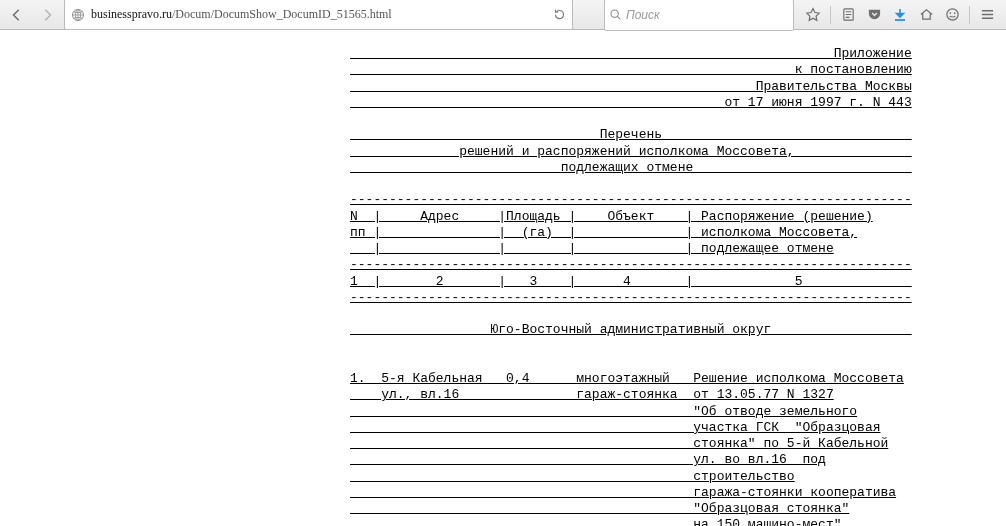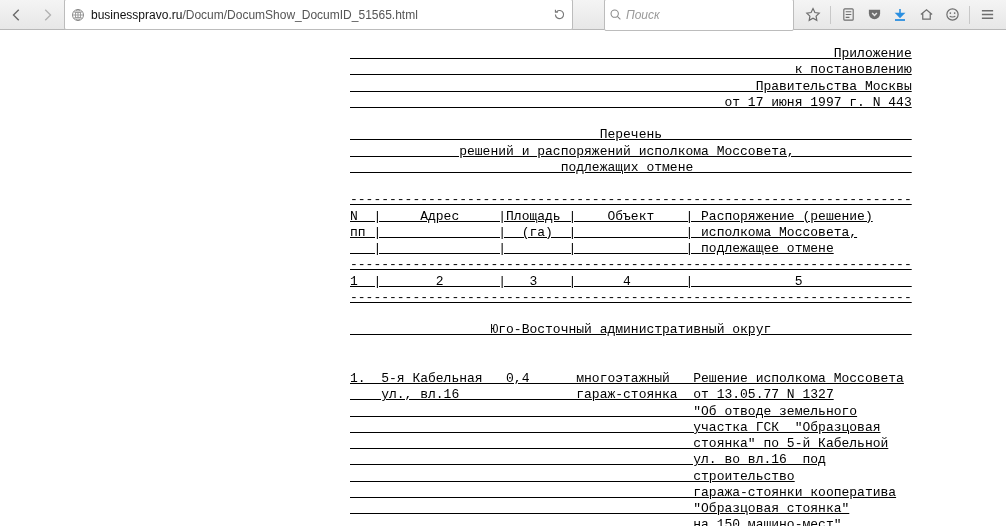--- a/index.html
+++ b/index.html
@@ -36,20 +36,21 @@
   .url-bar {
     flex: 1;
     height: 31px;
     background: #fff;
     border: 1px solid #bcbcbc;
     border-radius: 2px;
     display: flex;
     align-items: center;
     padding: 0 4px;
     gap: 4px;
+    font-family: Liberation Serif, serif;
   }
   .url-text {
     flex: 1;
     font-size: 12px;
     color: #555;
     white-space: nowrap;
     overflow: hidden;
   }
   .url-text .host { color: #111; }
   .refresh {

